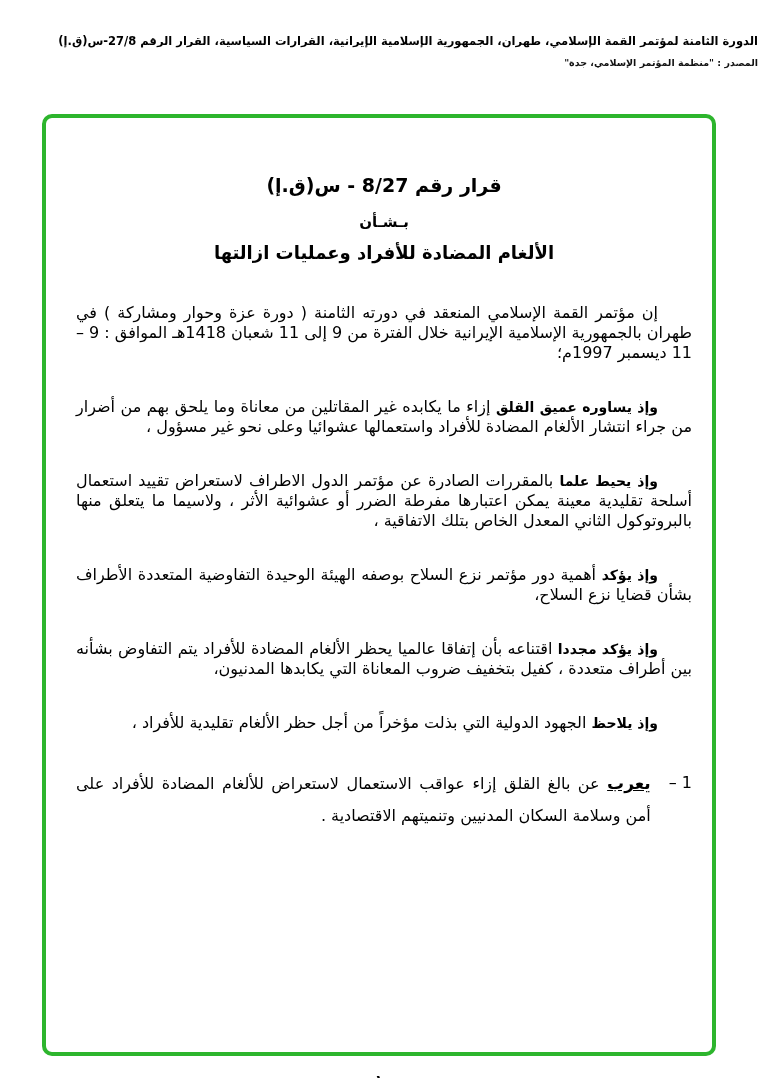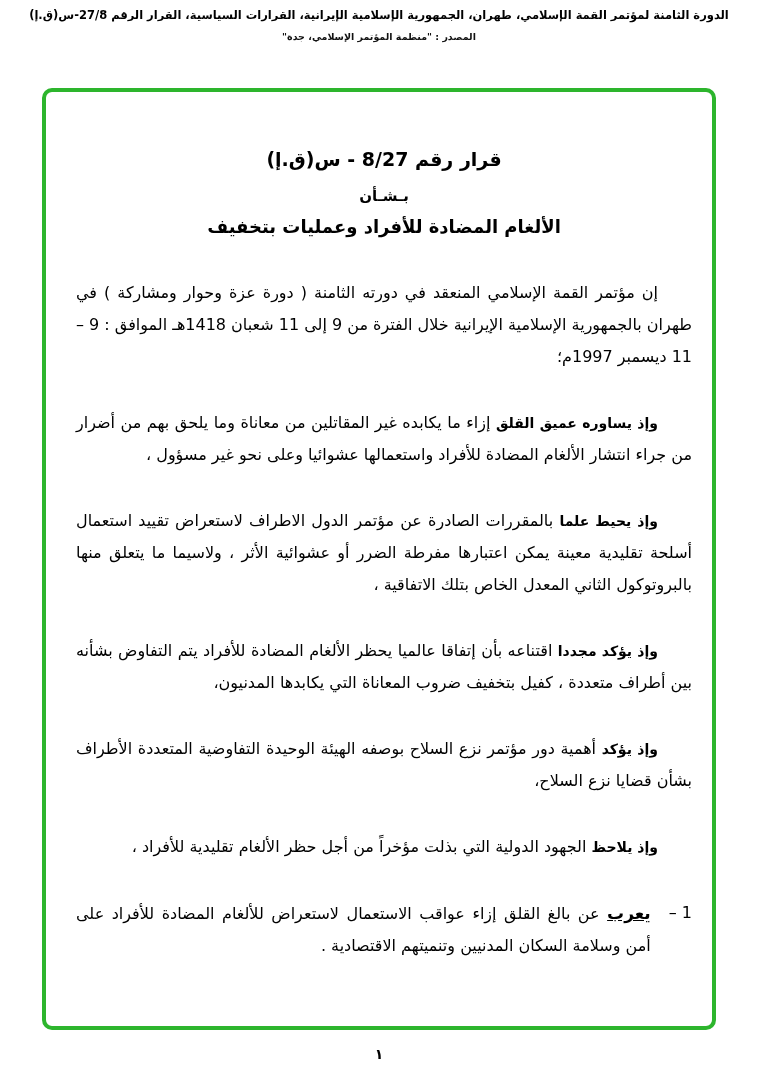--- a/index.html
+++ b/index.html
@@ -13,22 +13,22 @@
       overflow: hidden;
     }
     .page {
       position: relative;
       width: 758px;
       height: 1078px;
       background: #ffffff;
     }
     .doc-header {
       direction: rtl;
-      text-align: center;
       padding-top: 8px;
+      margin-top: 26px;
     }
     .doc-header .line1 {
       font-size: 11.5px;
       font-weight: bold;
       letter-spacing: 0.2px;
     }
     .doc-header .line2 {
       font-size: 9.5px;
       font-weight: bold;
       margin-top: 9px;
@@ -50,21 +50,21 @@
     .title-block {
       text-align: center;
       font-weight: bold;
       margin-bottom: 40px;
     }
     .title-line1 { font-size: 19px; margin-bottom: 17px; }
     .title-line2 { font-size: 15px; margin-bottom: 11px; letter-spacing: 1px; }
     .title-line3 { font-size: 18px; }
     .para {
       font-size: 16px;
-      line-height: 32px;
+      line-height: 20px;
       text-align: justify;
       margin-bottom: 34px;
       direction: rtl;
     }
     .para.first-indent { text-indent: 34px; }
     .para .lead {
       font-weight: bold;
       font-size: 14px;
     }
     .num-item {
@@ -103,45 +103,45 @@
   <div class="doc-header">
     <div class="line1">الدورة الثامنة لمؤتمر القمة الإسلامي، طهران، الجمهورية الإسلامية الإيرانية، القرارات السياسية، القرار الرقم 27/8-س(ق.إ)</div>
     <div class="line2">المصدر : "منظمة المؤتمر الإسلامي، جدة"</div>
   </div>
 
   <div class="frame">
 
     <div class="title-block">
       <div class="title-line1">قرار رقم 8/27 - س(ق.إ)</div>
       <div class="title-line2">بـشـأن</div>
-      <div class="title-line3">الألغام المضادة للأفراد وعمليات بتخفيف</div>
+      <div class="title-line3">الألغام المضادة للأفراد وعمليات ازالتها</div>
     </div>
 
     <p class="para first-indent">
       <span>إن مؤتمر القمة الإسلامي المنعقد في دورته الثامنة ( دورة عزة وحوار ومشاركة ) في طهران بالجمهورية الإسلامية الإيرانية خلال الفترة من 9 إلى 11 شعبان 1418هـ الموافق : 9 – 11 ديسمبر 1997م؛</span>
     </p>
 
     <p class="para first-indent">
       <span class="lead">وإذ يساوره عميق القلق</span>
       <span>إزاء ما يكابده غير المقاتلين من معاناة وما يلحق بهم من أضرار من جراء انتشار الألغام المضادة للأفراد واستعمالها عشوائيا وعلى نحو غير مسؤول ،</span>
     </p>
 
     <p class="para first-indent">
       <span class="lead">وإذ يحيط علما</span>
       <span>بالمقررات الصادرة عن مؤتمر الدول الاطراف لاستعراض تقييد استعمال أسلحة تقليدية معينة يمكن اعتبارها مفرطة الضرر أو عشوائية الأثر ، ولاسيما ما يتعلق منها بالبروتوكول الثاني المعدل الخاص بتلك الاتفاقية ،</span>
     </p>
 
     <p class="para first-indent">
-      <span class="lead">وإذ يؤكد مجددا</span>
-      <span>اقتناعه بأن إتفاقا عالميا يحظر الألغام المضادة للأفراد يتم التفاوض بشأنه بين أطراف متعددة ، كفيل بتخفيف ضروب المعاناة التي يكابدها المدنيون،</span>
+      <span class="lead">وإذ يؤكد</span>
+      <span>أهمية دور مؤتمر نزع السلاح بوصفه الهيئة الوحيدة التفاوضية المتعددة الأطراف بشأن قضايا نزع السلاح،</span>
     </p>
 
     <p class="para first-indent">
-      <span class="lead">وإذ يؤكد</span>
-      <span>أهمية دور مؤتمر نزع السلاح بوصفه الهيئة الوحيدة التفاوضية المتعددة الأطراف بشأن قضايا نزع السلاح،</span>
+      <span class="lead">وإذ يؤكد مجددا</span>
+      <span>اقتناعه بأن إتفاقا عالميا يحظر الألغام المضادة للأفراد يتم التفاوض بشأنه بين أطراف متعددة ، كفيل بتخفيف ضروب المعاناة التي يكابدها المدنيون،</span>
     </p>
 
     <p class="para first-indent">
       <span class="lead">وإذ يلاحظ</span>
       <span>الجهود الدولية التي بذلت مؤخراً من أجل حظر الألغام تقليدية للأفراد ،</span>
     </p>
 
     <div class="num-item">
       <span class="num">1 –</span>
       <span class="item-body">

